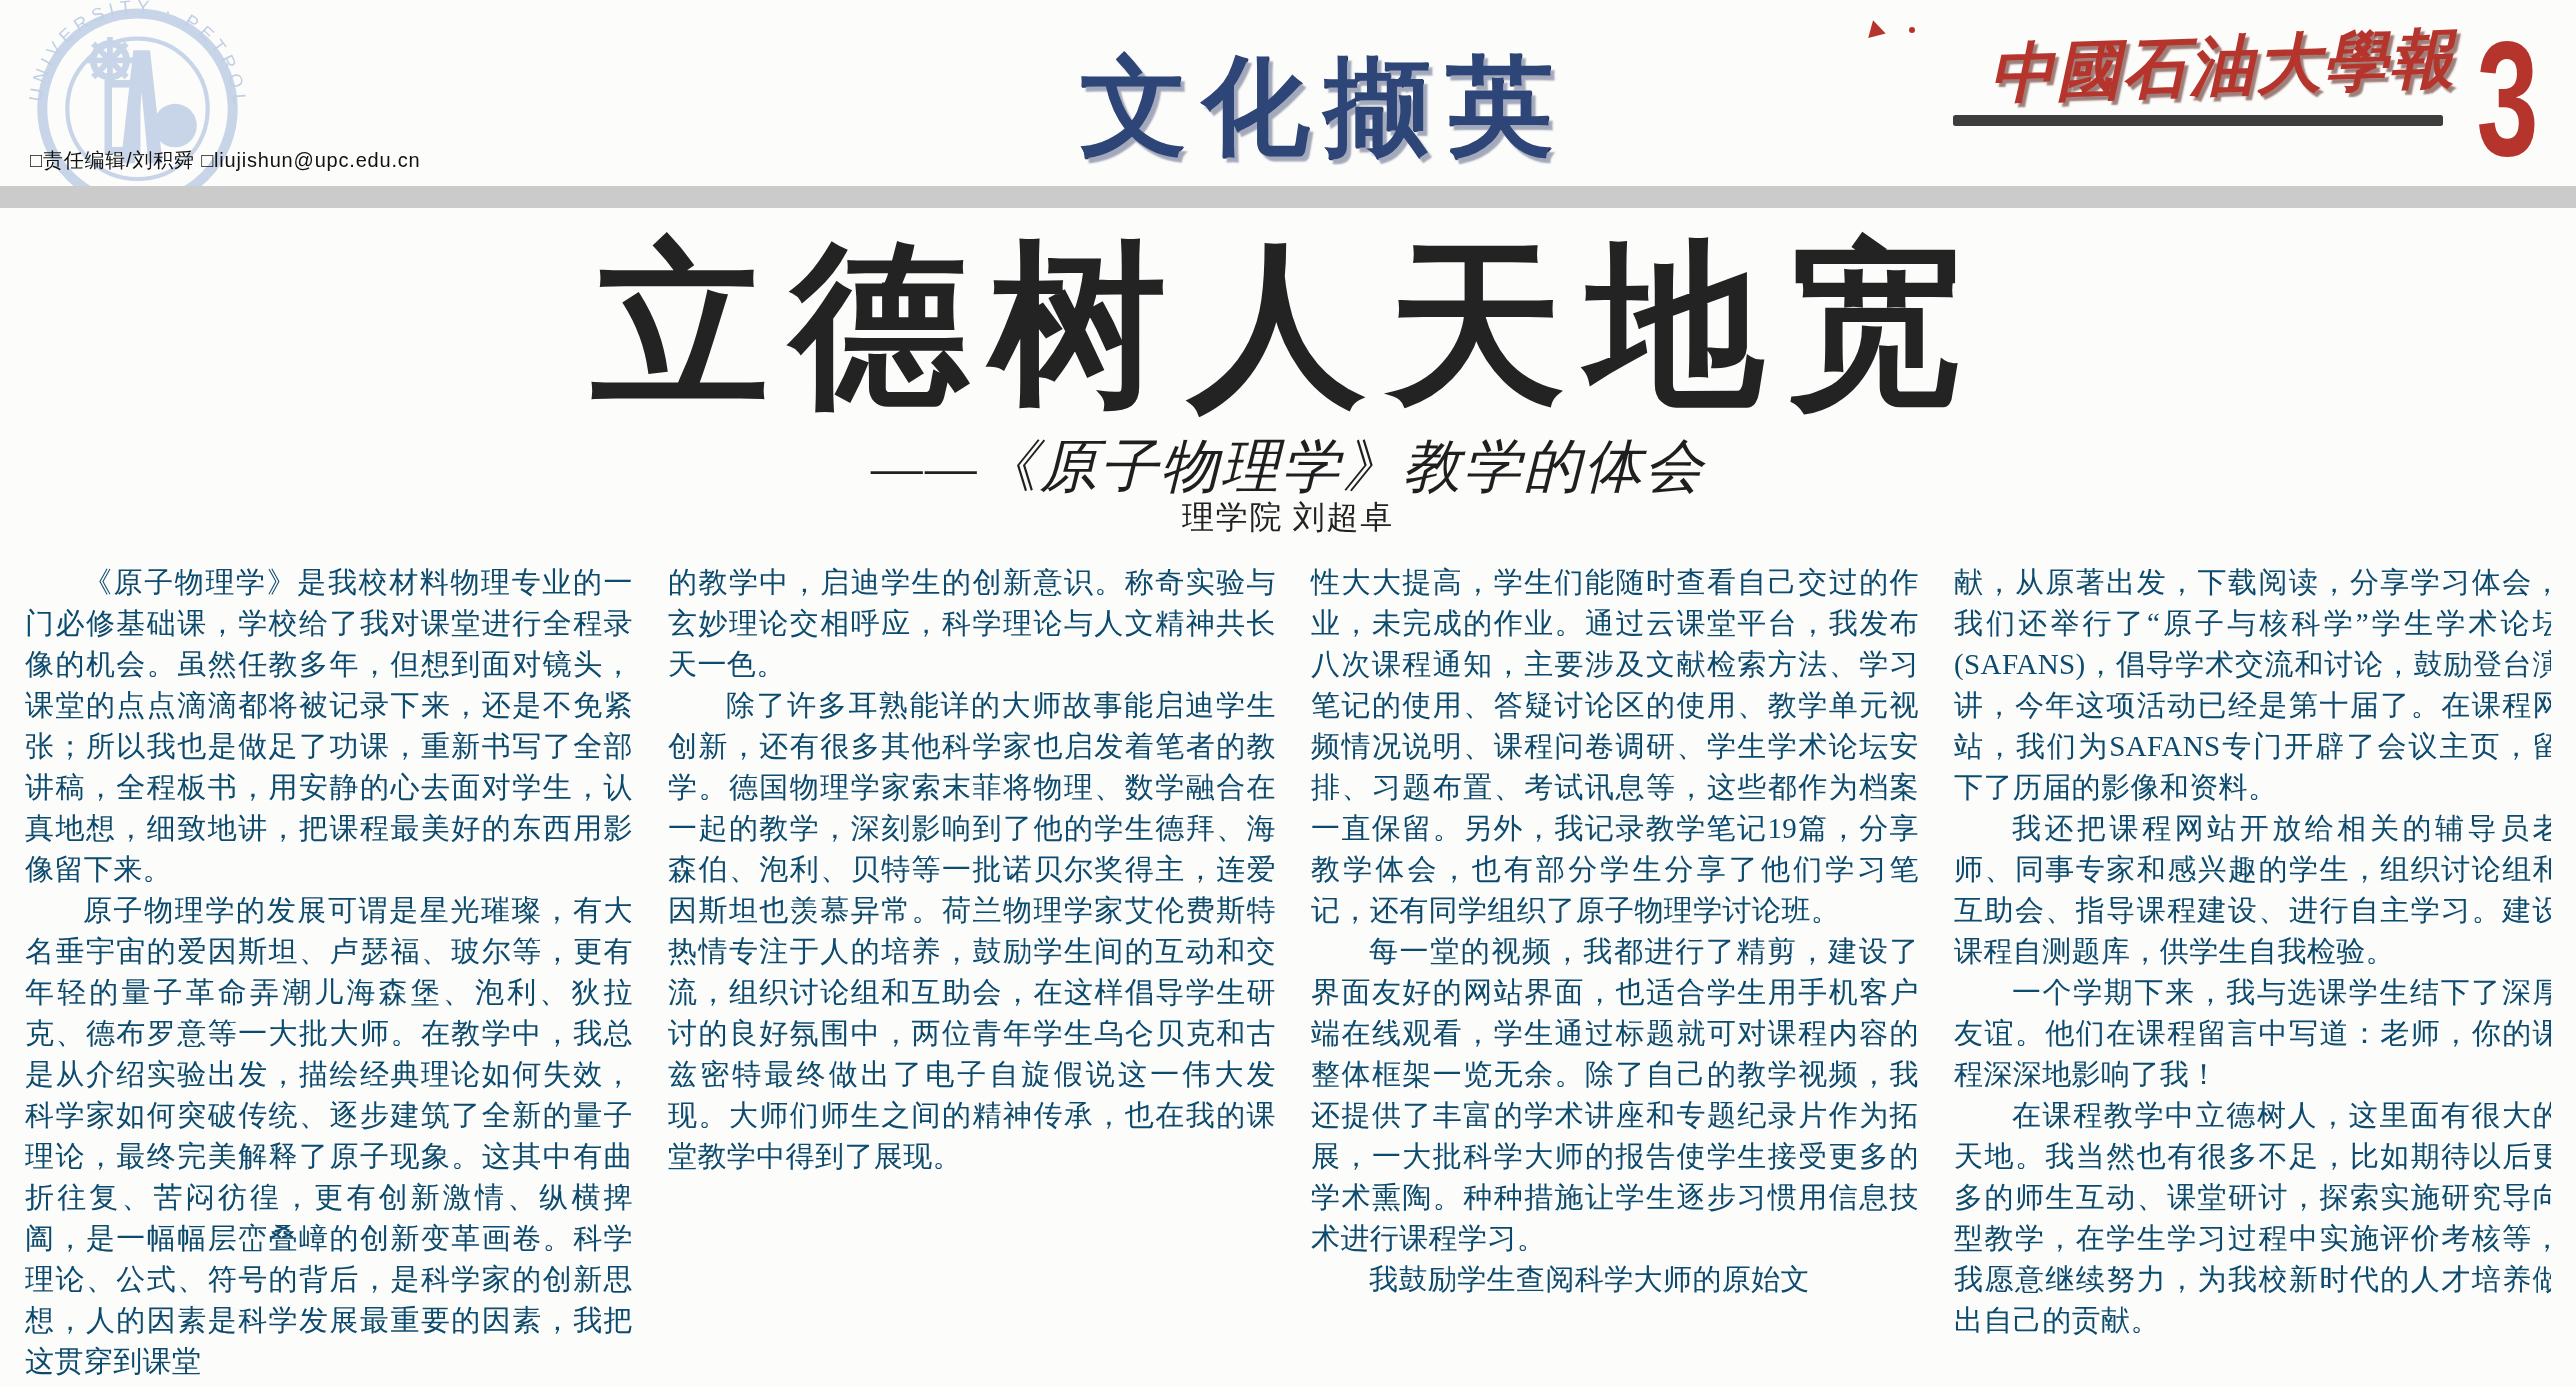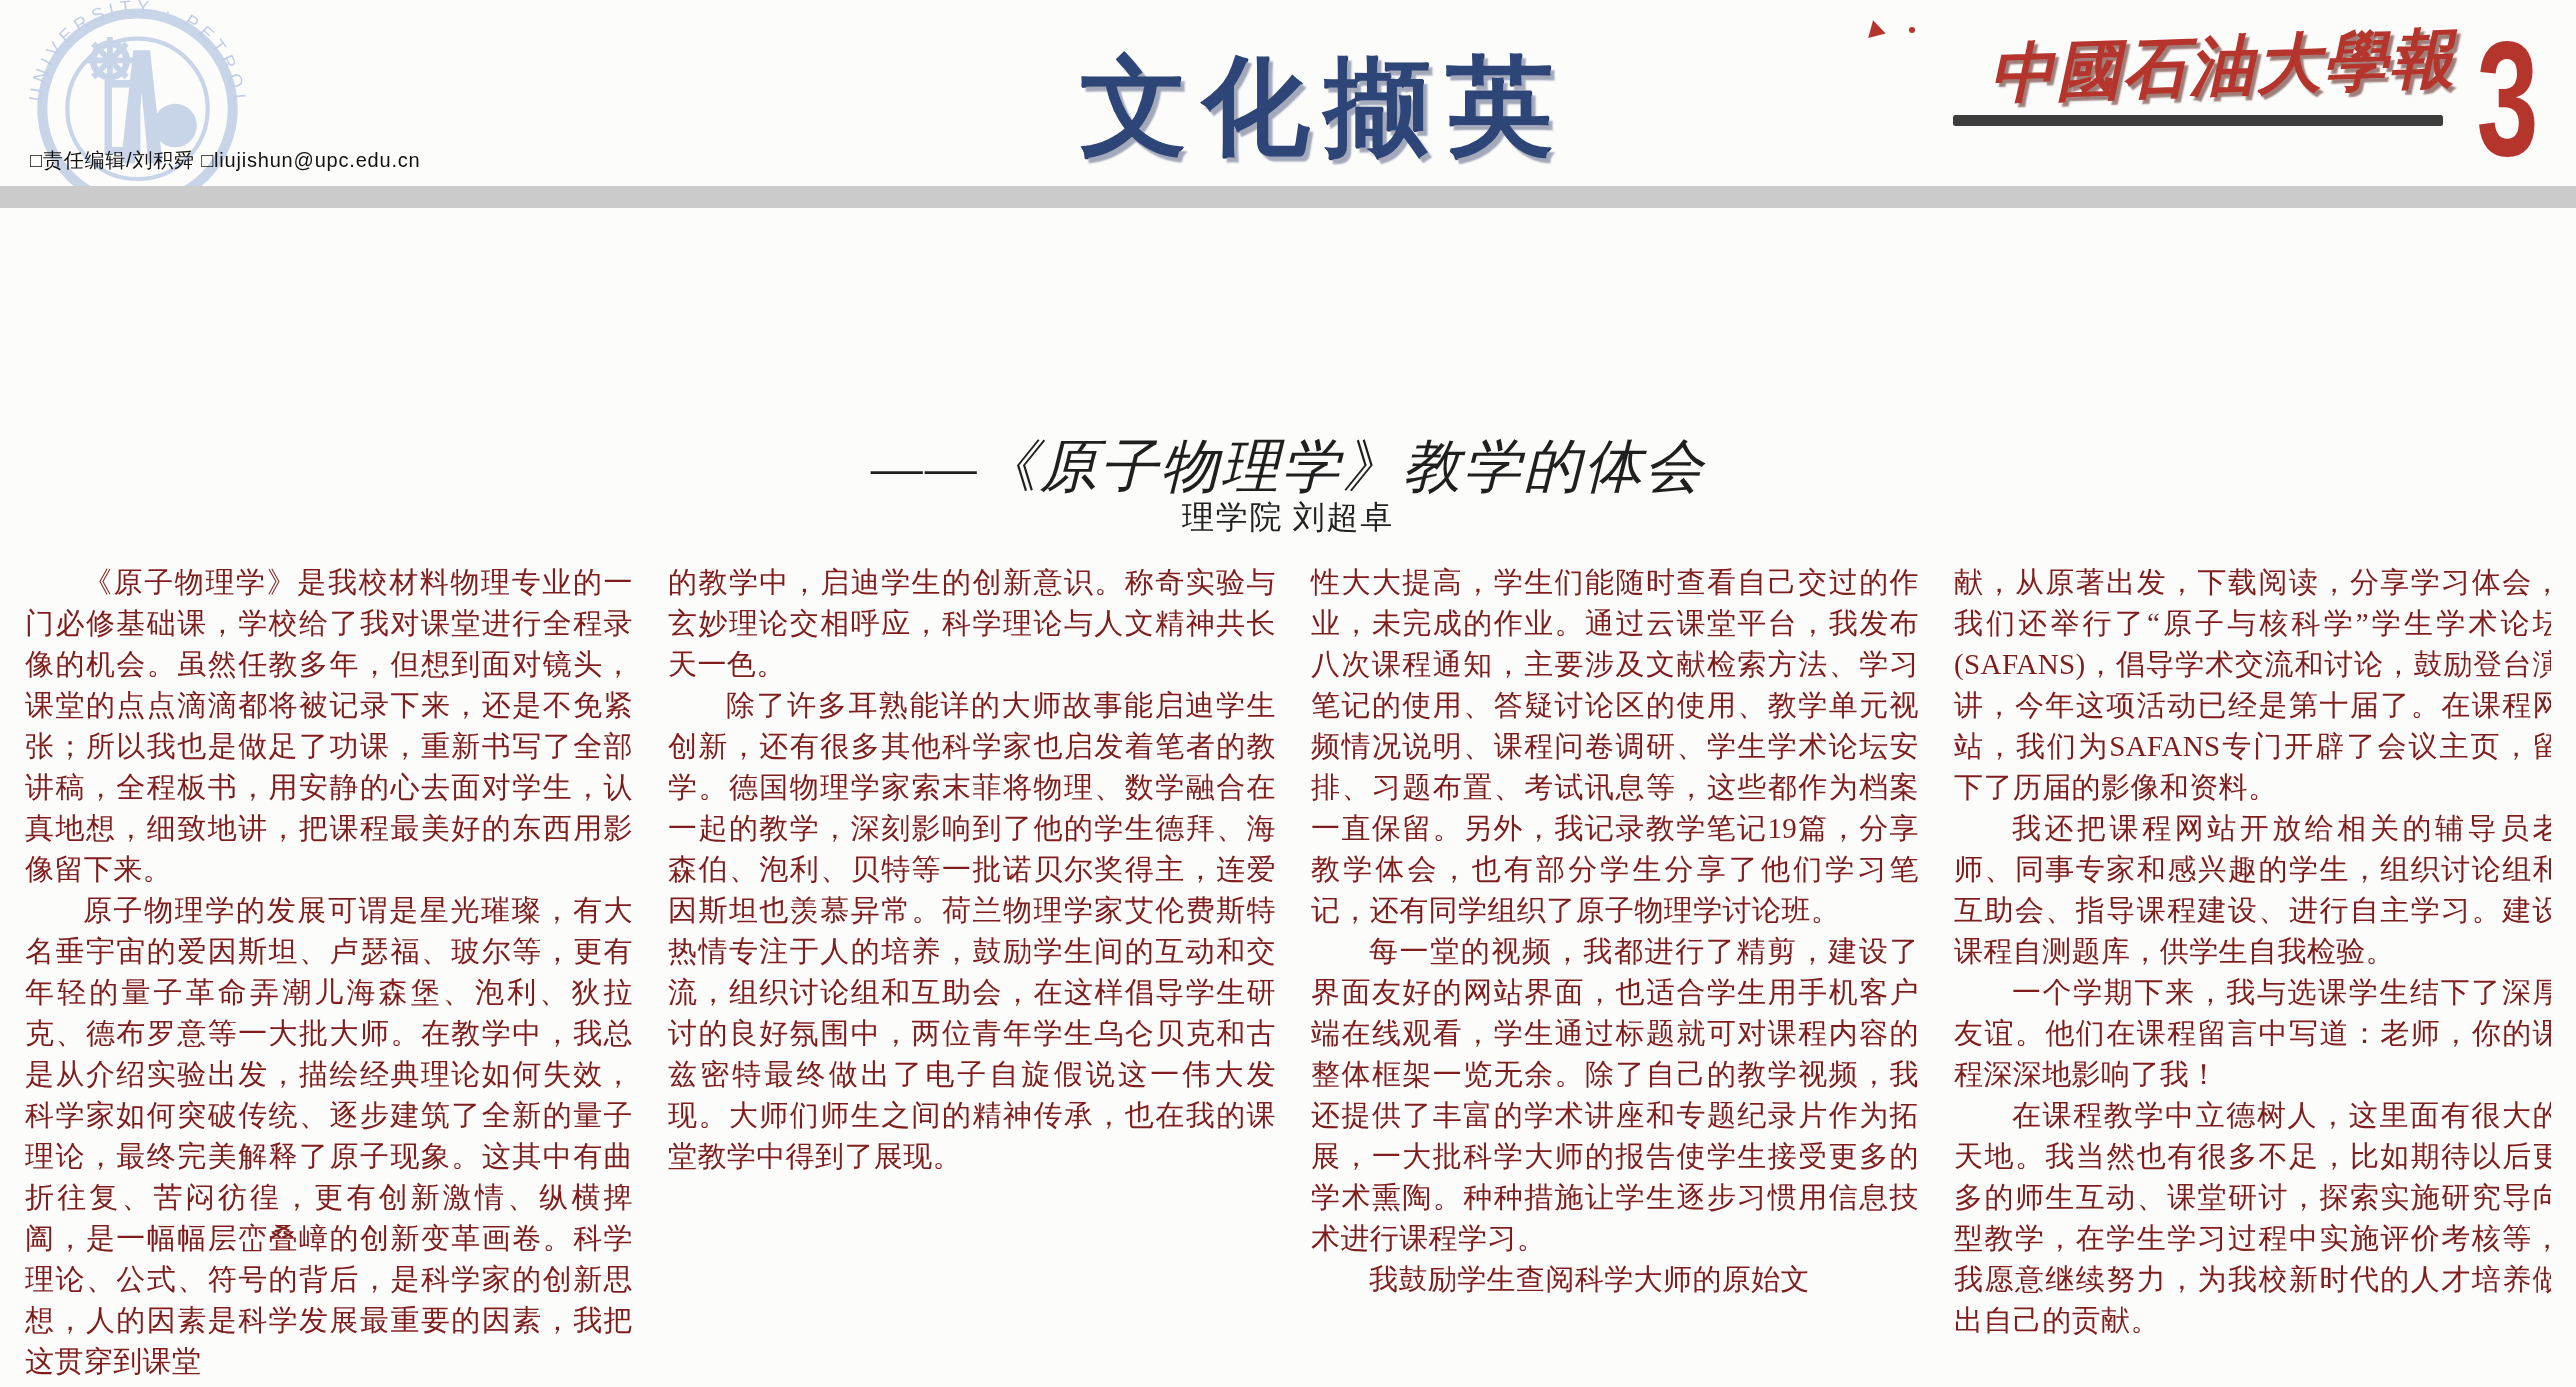--- a/index.html
+++ b/index.html
@@ -73,21 +73,21 @@
     position:absolute;left:0;top:496px;width:2576px;text-align:center;
     font-size:32px;color:#222;letter-spacing:1.7px;
   }
   
   .body-columns{
     position:absolute;left:25px;top:562px;width:2526px;height:824px;
     display:flex;gap:35px;overflow:hidden;
   }
   .column{width:608px;flex:0 0 608px;}
   .column p{
-    margin:0;font-size:29px;line-height:41px;color:#7f1d1d;
+    margin:0;font-size:29px;line-height:41px;color:#0c4a6e;
     text-align:justify;letter-spacing:0.4px;
   }
   .column p.indent{text-indent:2em;}
 </style>
 </head>
 <body>
 
 <div class="page">
 
   <svg class="emblem" viewBox="0 0 310 240" xmlns="http://www.w3.org/2000/svg">
@@ -119,20 +119,21 @@
 
   <span class="red-mark-triangle"></span>
   <span class="red-mark-dot"></span>
 
   <div class="masthead">中國石油大學報</div>
   <div class="masthead-underline"></div>
   <div class="page-number">3</div>
 
   <div class="header-band"></div>
 
+  <div class="article-title">立德树人天地宽</div>
   <div class="article-subtitle">——《原子物理学》教学的体会</div>
   <div class="article-byline">理学院  刘超卓</div>
 
   <div class="body-columns">
     <div class="column">
       <p class="indent">《原子物理学》是我校材料物理专业的一门必修基础课，学校给了我对课堂进行全程录像的机会。虽然任教多年，但想到面对镜头，课堂的点点滴滴都将被记录下来，还是不免紧张；所以我也是做足了功课，重新书写了全部讲稿，全程板书，用安静的心去面对学生，认真地想，细致地讲，把课程最美好的东西用影像留下来。</p>
       <p class="indent">原子物理学的发展可谓是星光璀璨，有大名垂宇宙的爱因斯坦、卢瑟福、玻尔等，更有年轻的量子革命弄潮儿海森堡、泡利、狄拉克、德布罗意等一大批大师。在教学中，我总是从介绍实验出发，描绘经典理论如何失效，科学家如何突破传统、逐步建筑了全新的量子理论，最终完美解释了原子现象。这其中有曲折往复、苦闷彷徨，更有创新激情、纵横捭阖，是一幅幅层峦叠嶂的创新变革画卷。科学理论、公式、符号的背后，是科学家的创新思想，人的因素是科学发展最重要的因素，我把这贯穿到课堂</p>
     </div>
     <div class="column">
       <p>的教学中，启迪学生的创新意识。称奇实验与玄妙理论交相呼应，科学理论与人文精神共长天一色。</p>

